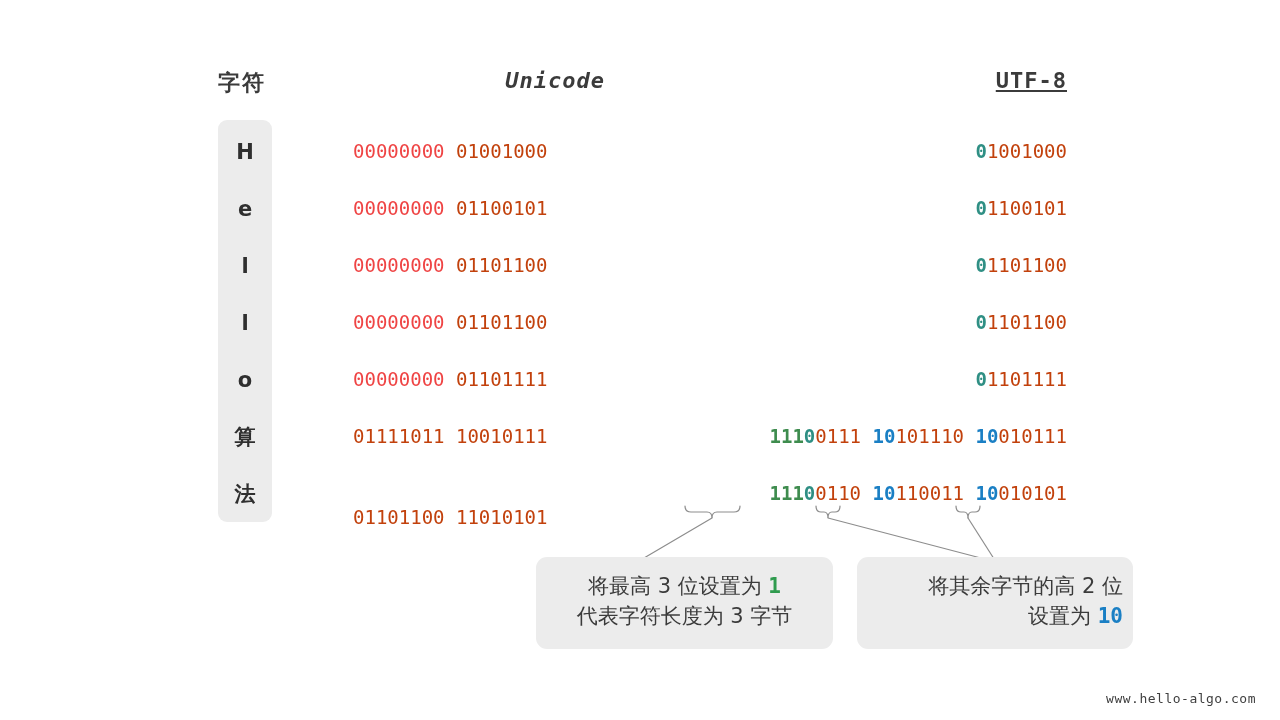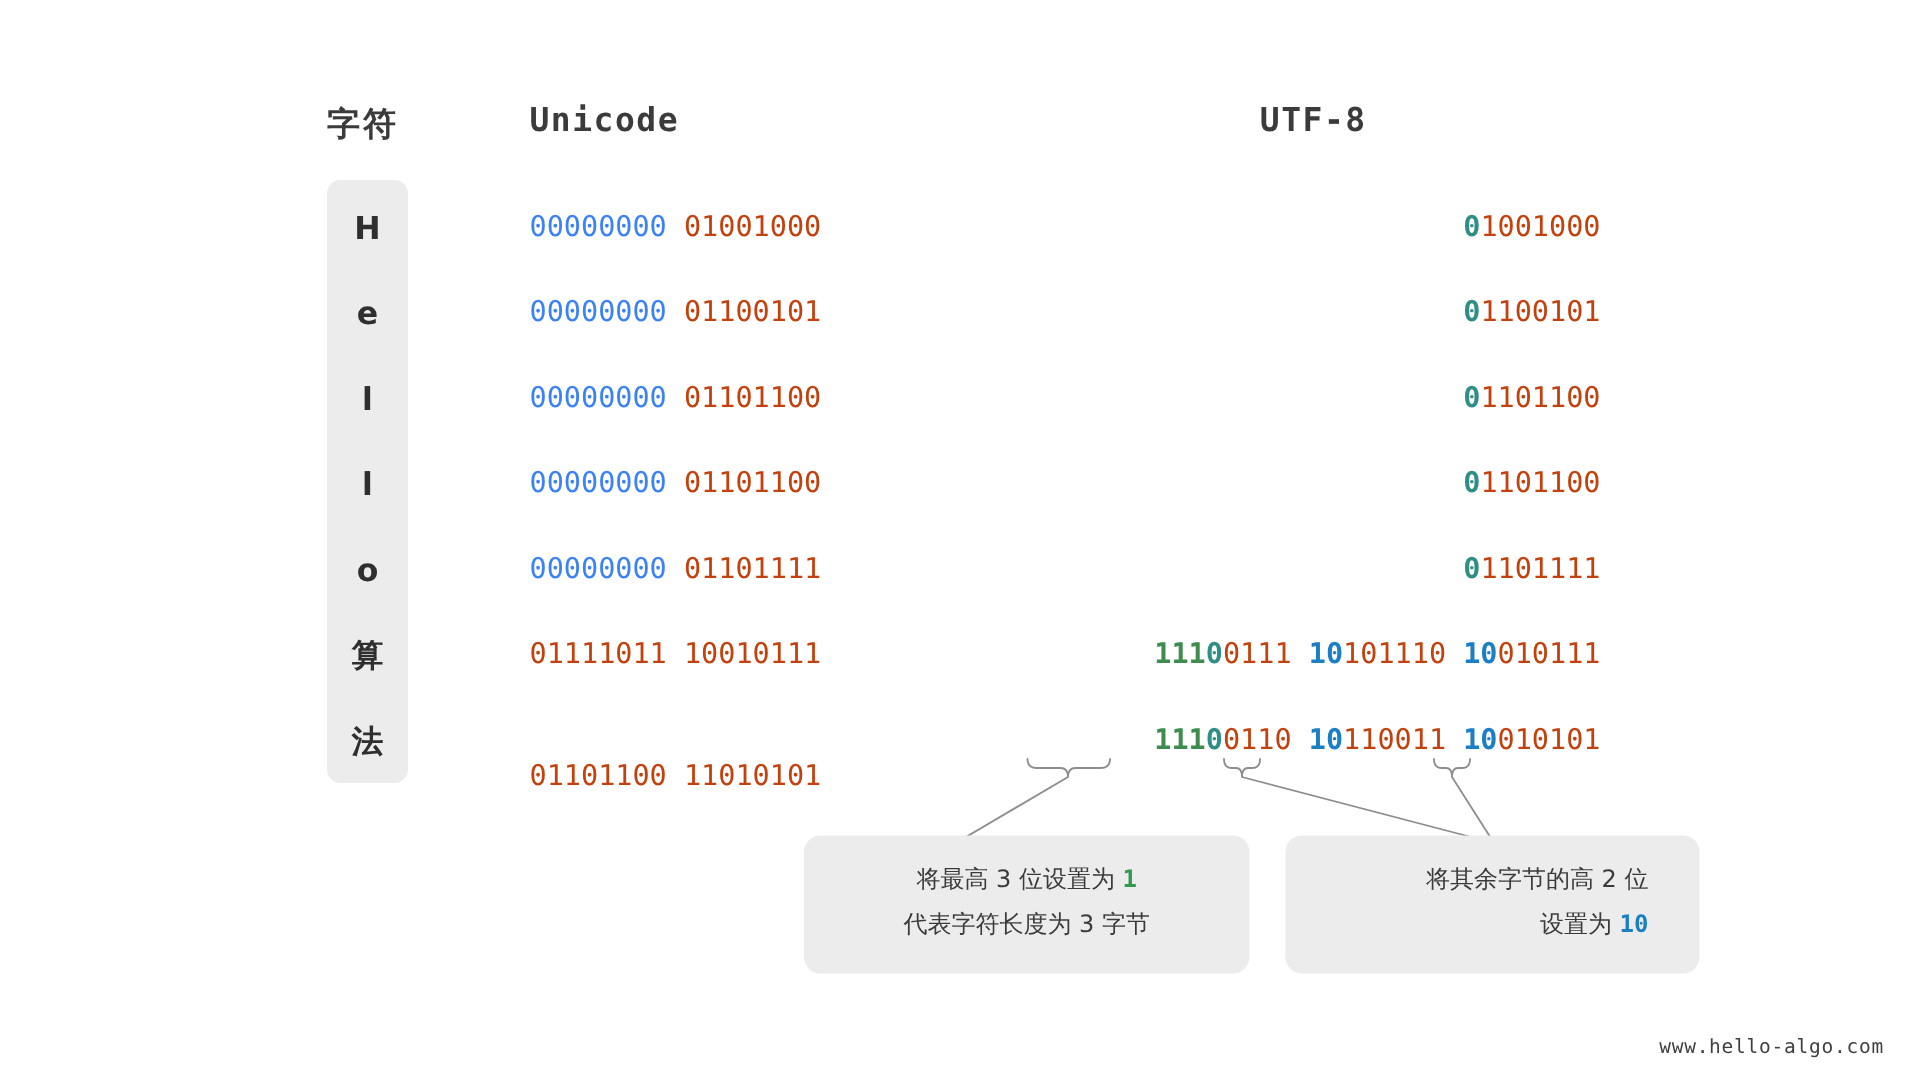--- a/index.html
+++ b/index.html
@@ -34,26 +34,28 @@
     letter-spacing: 1px;
   }
   #hdr-char {
     left: 218px; top: 68px;
     font-family: Liberation Serif, serif;
     letter-spacing: 2px;
   }
   #hdr-unicode {
     left: 353px; top: 68px;
     width: 252px;
-    text-align: left;
+    text-align: right;
+    font-style: italic;
   }
   #hdr-utf8 {
     left: 684px; top: 68px;
     width: 383px;
-    text-align: center;
+    text-align: right;
+    text-decoration: underline;
   }
 
   
   .char-panel {
     position: absolute;
     left: 218px;
     top: 120px;
     width: 54px;
     height: 402px;
     background: #ececec;
@@ -89,36 +91,36 @@
     left: 600px;
     width: 467px;
     height: 24px;
     line-height: 24px;
     text-align: right;
     font-family: "DejaVu Sans Mono", "Liberation Mono", monospace;
     font-size: 19px;
     white-space: pre;
   }
 
-  .b-dim   { color: #3b82f6; }
+  .b-dim   { color: #ef4444; }
   .b-dark  { color: #c2410c; }
   .b-teal  { color: #2f8f84; font-weight: bold; }
   .b-green { color: #3e8c4e; font-weight: bold; }
   .b-blue  { color: #1a7fc4; font-weight: bold; }
 
   
   .callout {
     position: absolute;
     background: #ececec;
     border-radius: 11px;
     font-family: "DejaVu Sans", "Liberation Sans", sans-serif;
-    font-size: 16px;
+    font-size: 21px;
     color: #3b3b3b;
     box-sizing: border-box;
-    padding: 14px 34px;
+    padding: 14px 10px;
     line-height: 30px;
   }
   #callout-left {
     left: 536px;
     top: 557px;
     width: 297px;
     height: 92px;
     text-align: center;
   }
   #callout-right {

